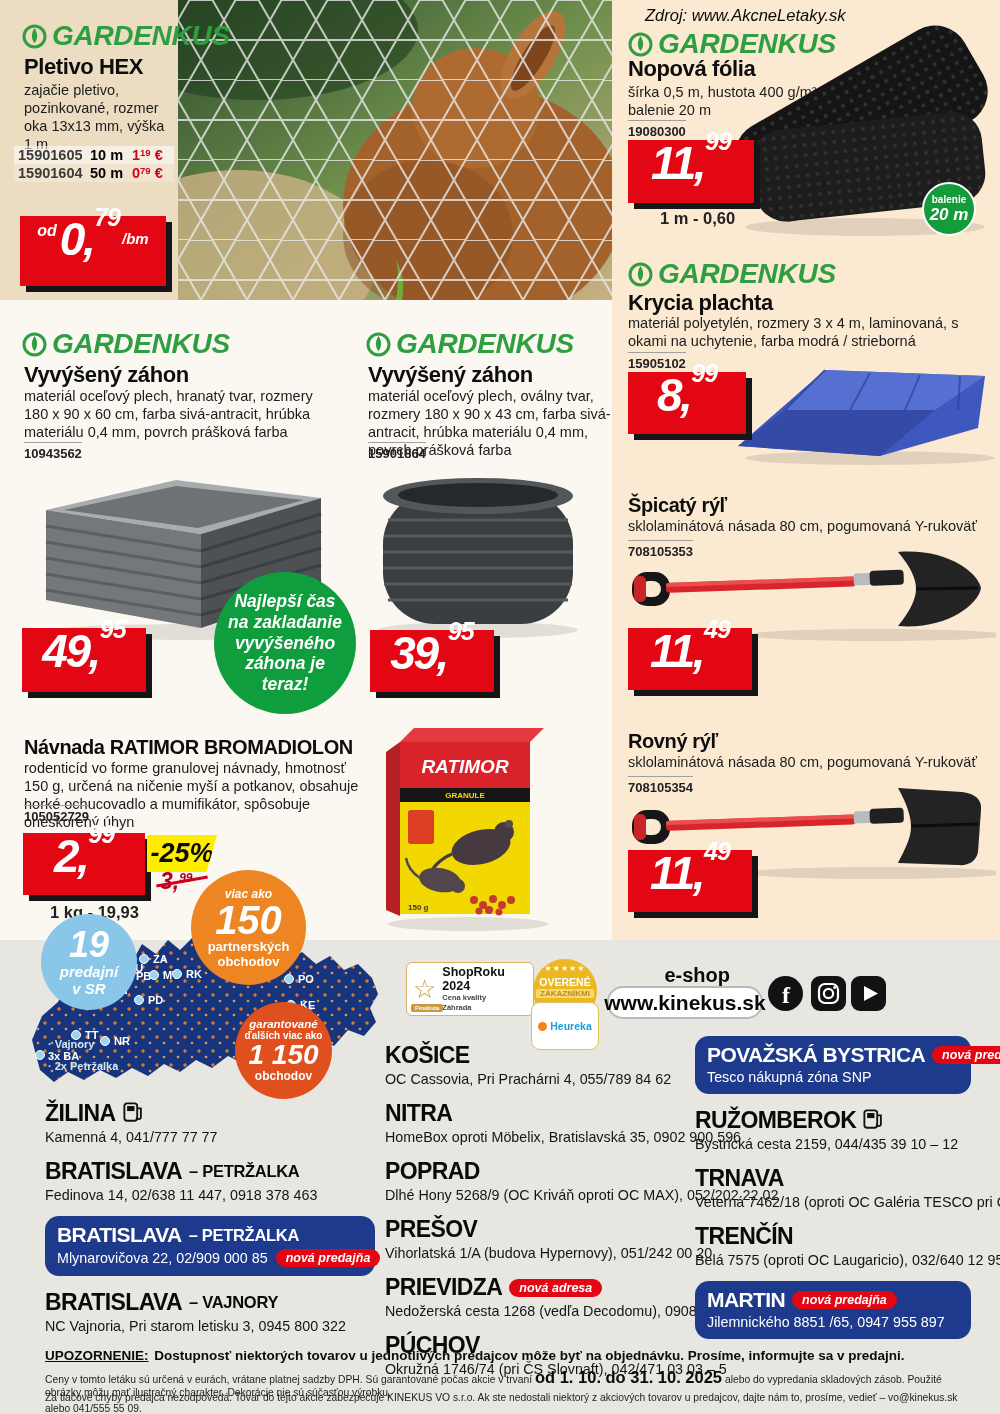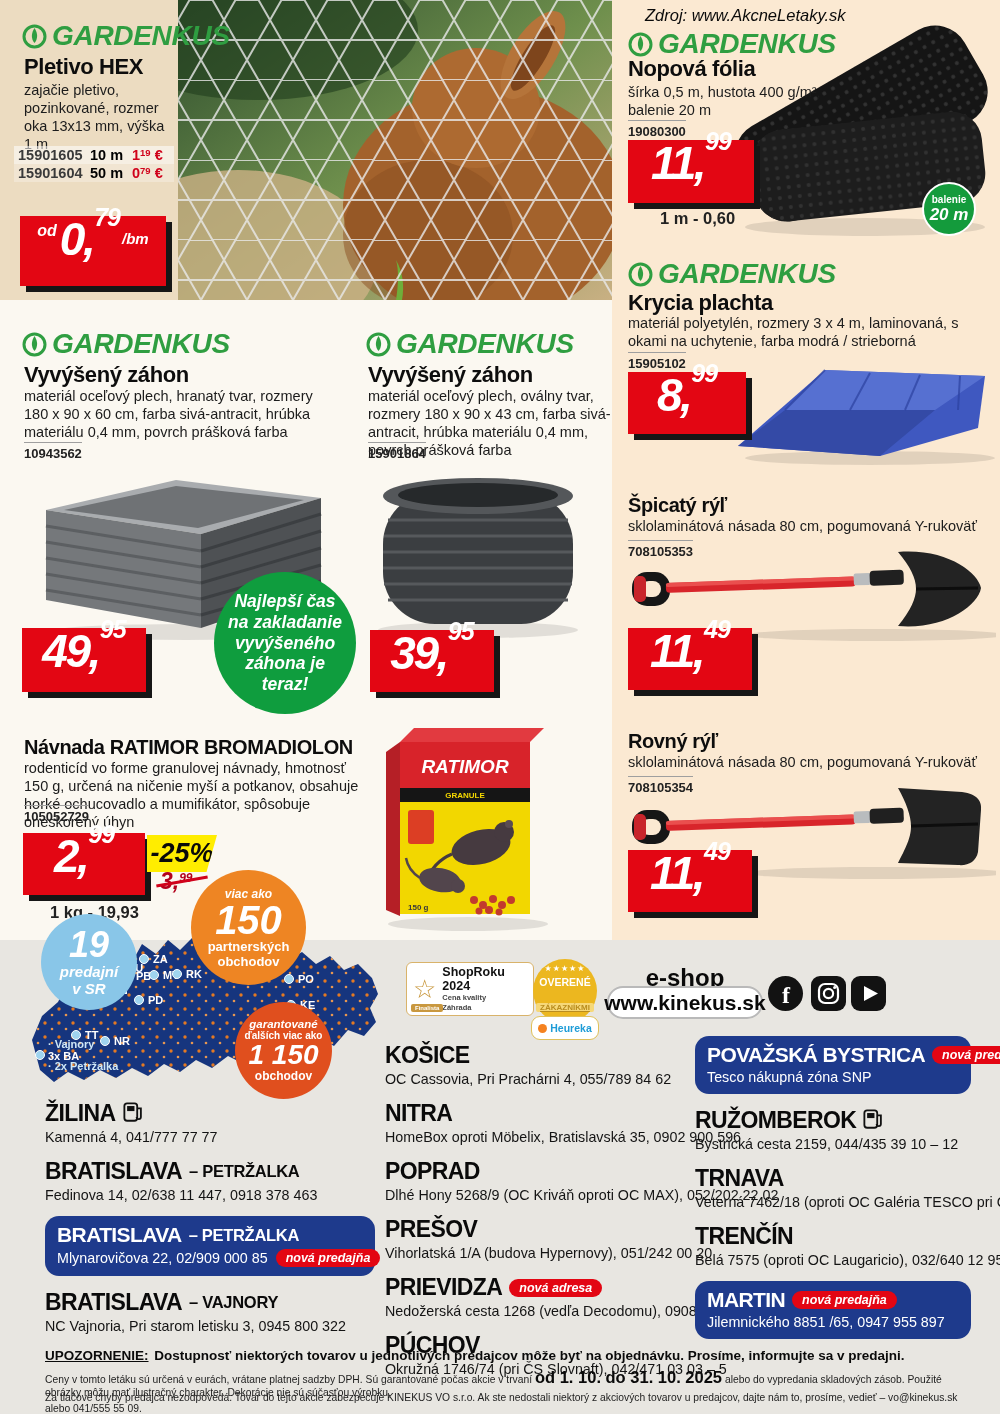--- a/index.html
+++ b/index.html
@@ -76,26 +76,26 @@
   .shoproku{background:#fff;border:1.5px solid #d9b36a;border-radius:6px;display:flex;align-items:center;padding:4px 8px 4px 6px;gap:6px;}
   .sr-star{font-size:26px;color:#c9983f;line-height:1;}
   .sr-title{font-size:12.5px;font-weight:800;color:#111;}
   .sr-sub{font-size:7.5px;font-weight:700;color:#444;line-height:1.35;}
   .sr-tag{position:absolute;left:4px;bottom:3px;background:#c9983f;color:#fff;font-size:6px;font-weight:700;
           padding:1px 4px;border-radius:2px;}
   .heureka{background:#ecb71f;border-radius:50%;display:flex;flex-direction:column;align-items:center;justify-content:flex-start;
            padding-top:6px;box-sizing:border-box;}
   .hk-stars{color:#fff;font-size:8px;letter-spacing:1px;line-height:1;}
   .hk-l1{color:#fff;font-weight:800;font-size:10.5px;margin-top:3px;}
-  .hk-l2{color:#b98c1d;font-weight:800;font-size:8px;background:#f6d878;padding:0 4px;border-radius:2px;margin-top:15px;text-decoration:underline;}
-  .hk-pill{background:#fff;border:1px solid #e0c15a;border-radius:9px;padding:5px 6px;margin-top:4px;
+  .hk-l2{color:#b98c1d;font-weight:800;font-size:8px;background:#f6d878;padding:0 4px;border-radius:2px;margin-top:1px;}
+  .hk-pill{background:#fff;border:1px solid #e0c15a;border-radius:9px;padding:17px 6px;margin-top:4px;
            display:flex;align-items:center;gap:3px;}
   .hk-q{width:9px;height:9px;border-radius:50%;background:#f58220;display:inline-block;}
   .hk-name{color:#1e9cd7;font-weight:800;font-size:10.5px;}
-  .eshop-label{font-size:24px;font-weight:800;color:#0a0a0a;text-align:center;}
+  .eshop-label{font-size:20px;font-weight:800;color:#0a0a0a;text-align:right;}
   .eshop-pill{background:#fff;border:2px solid #b9b9b9;border-radius:16px;display:flex;align-items:center;justify-content:center;
               font-size:21px;font-weight:800;color:#0a0a0a;}
   .soc{border-radius:50%;background:#121212;display:flex;align-items:center;justify-content:center;}
   .soc.sq{border-radius:9px;}
   
   .foot-warn{font-size:13.5px;font-weight:800;color:#0a0a0a;}
   .foot-warn u{margin-right:2px;}
   .foot-small{font-size:10.3px;color:#1d1d1d;}
   .foot-dates{font-size:16.5px;font-weight:800;color:#0a0a0a;}
   .srcnote{font-style:italic;font-size:16.5px;color:#0a0a0a;font-weight:500;}

